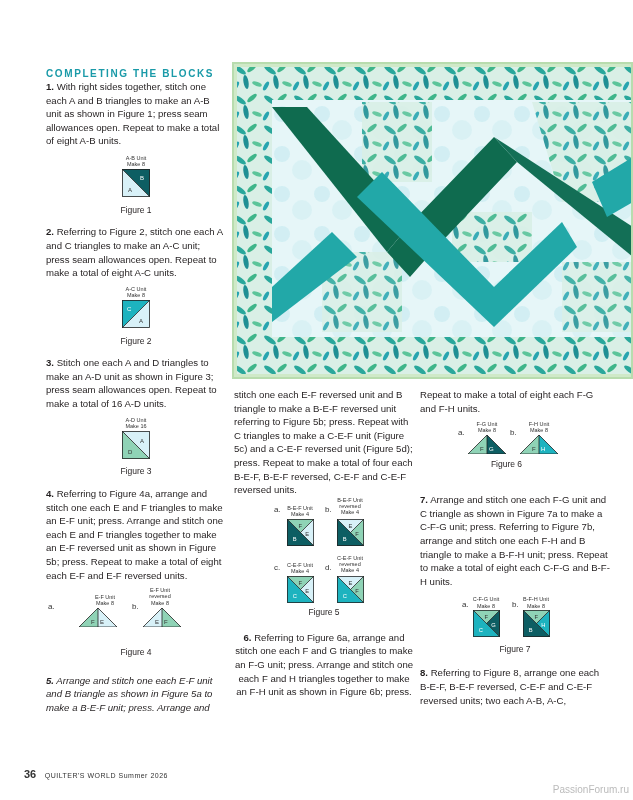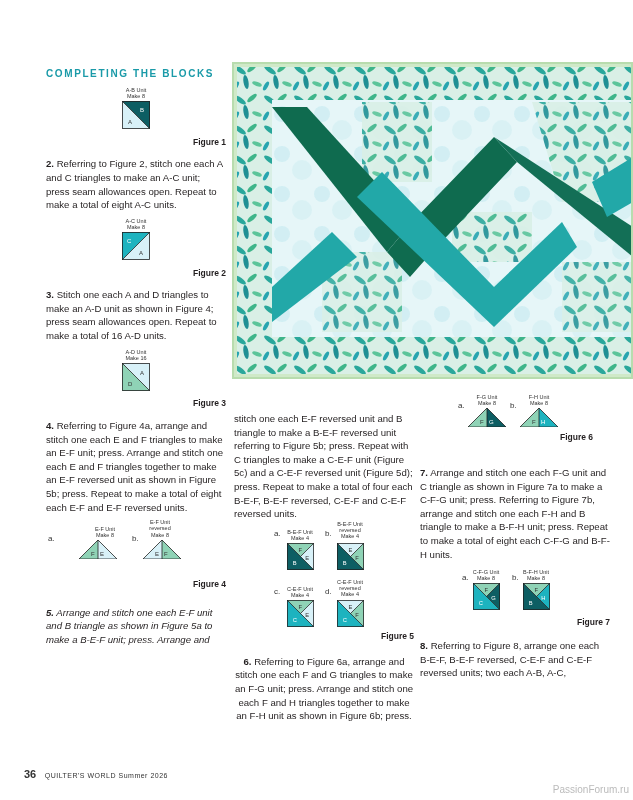--- a/index.html
+++ b/index.html
@@ -3,21 +3,21 @@
 <meta charset="utf-8">
 <style>
   html, body { margin:0; padding:0; }
   body { width:633px; height:800px; background:#ffffff; position:relative; overflow:hidden;
          font-family:"Liberation Sans", "DejaVu Sans", sans-serif; color:#231f20; }
   .col { position:absolute; font-size:9.6px; line-height:13.6px; }
   .col p { margin:0; }
   .col b { font-weight:bold; }
   .heading { color:#1a9aa8; font-weight:bold; letter-spacing:1.6px; font-size:10px; line-height:13px; }
   .fig { position:relative; text-align:center; font-size:5.5px; line-height:6.5px; color:#333; }
-  .fig-caption { font-weight:bold; font-size:8.5px; text-align:right; color:#231f20; }
+  .fig-caption { font-weight:normal; font-size:8.5px; text-align:center; color:#231f20; }
   .unit-label { font-size:5.5px; line-height:6.2px; text-align:center; color:#333; }
   .sub-letter { font-size:8px; color:#333; }
   svg text { font-family:"Liberation Sans", sans-serif; }
   .photo { position:absolute; left:232px; top:62px; width:401px; height:317px; overflow:hidden; }
   .footer { position:absolute; left:24px; top:768px; font-size:7px; color:#333; letter-spacing:0.5px; }
   .footer .pg { font-weight:bold; font-size:11px; margin-right:6px; letter-spacing:0; }
   .watermark { position:absolute; right:4px; top:784px; font-size:10px; color:#bbb; }
 </style>
 </head>
 <body>
@@ -57,20 +57,21 @@
     <polygon points="125,135 150,110 262,225 262,265" fill="#22a8a8"></polygon>
     <polygon points="262,225 330,160 345,185 262,265" fill="#22a8a8"></polygon>
     <polygon points="360,120 401,95 401,140 375,155" fill="#22a8a8"></polygon>
 
     <rect x="0.5" y="0.5" width="400" height="316" fill="none" stroke="#b8dcae" stroke-width="3"></rect>
   </svg>
 </div>
 
 <div class="col" style="left:46px; top:67px; width:180px;">
   <div class="heading">COMPLETING THE BLOCKS</div>
+  <p><b>1.</b> <span>With right sides together, stitch one each A and B triangles to make an A-B unit as shown in Figure 1; press seam allowances open. Repeat to make a total of eight A-B units.</span></p>
 
   <div class="fig" style="margin-top:7px;">
     <div class="unit-label">A-B Unit</div>
     <div class="unit-label">Make 8</div>
     <svg width="28" height="28" viewBox="0 0 28 28" style="margin-top:2px;">
       <polygon points="0,0 28,0 28,28" fill="#0d5e63"></polygon>
       <polygon points="0,0 0,28 28,28" fill="#d8f1f8"></polygon>
       <rect x="0.5" y="0.5" width="27" height="27" fill="none" stroke="#222" stroke-width="0.8"></rect>
       <line x1="0" y1="0" x2="28" y2="28" stroke="#222" stroke-width="0.8"></line>
       <text x="6" y="23" font-size="6" fill="#333">A</text>
@@ -88,21 +89,21 @@
       <polygon points="0,0 28,0 0,28" fill="#1db3bf"></polygon>
       <polygon points="28,0 28,28 0,28" fill="#d8f1f8"></polygon>
       <rect x="0.5" y="0.5" width="27" height="27" fill="none" stroke="#222" stroke-width="0.8"></rect>
       <line x1="28" y1="0" x2="0" y2="28" stroke="#222" stroke-width="0.8"></line>
       <text x="5" y="11" font-size="6" fill="#fff">C</text>
       <text x="17" y="23" font-size="6" fill="#333">A</text>
     </svg>
     <div class="fig-caption" style="margin-top:8px;">Figure 2</div>
   </div>
 
-  <p style="margin-top:12px;"><b>3.</b> <span>Stitch one each A and D triangles to make an A-D unit as shown in Figure 4; press seam allowances open. Repeat to make a total of 16 A-D units.</span></p>
+  <p style="margin-top:12px;"><b>3.</b> <span>Stitch one each A and D triangles to make an A-D unit as shown in Figure 3; press seam allowances open. Repeat to make a total of 16 A-D units.</span></p>
 
   <div class="fig" style="margin-top:6px;">
     <div class="unit-label">A-D Unit</div>
     <div class="unit-label">Make 16</div>
     <svg width="28" height="28" viewBox="0 0 28 28" style="margin-top:2px;">
       <polygon points="0,0 28,0 28,28" fill="#d8f1f8"></polygon>
       <polygon points="0,0 0,28 28,28" fill="#8fd3b6"></polygon>
       <rect x="0.5" y="0.5" width="27" height="27" fill="none" stroke="#222" stroke-width="0.8"></rect>
       <line x1="0" y1="0" x2="28" y2="28" stroke="#222" stroke-width="0.8"></line>
       <text x="18" y="12" font-size="6" fill="#333">A</text>
@@ -140,21 +141,21 @@
       <line x1="19" y1="0" x2="19" y2="19" stroke="#222" stroke-width="0.8"></line>
       <text x="12" y="16" font-size="6" fill="#333">E</text>
       <text x="21" y="16" font-size="6" fill="#333">F</text>
     </svg>
   </div>
   <div class="fig-caption" style="margin-top:6px;">Figure 4</div>
 
   <p style="margin-top:14px;font-style:italic;"><b>5.</b> <span>Arrange and stitch one each E-F unit and B triangle as shown in Figure 5a to make a B-E-F unit; press. Arrange and</span></p>
 </div>
 
-<div class="col" style="left:234px; top:388px; width:180px;margin-top:24px;">
+<div class="col" style="left:234px; top:388px; width:180px;">
   <p>stitch one each E-F reversed unit and B triangle to make a B-E-F reversed unit referring to Figure 5b; press. Repeat with C triangles to make a C-E-F unit (Figure 5c) and a C-E-F reversed unit (Figure 5d); press. Repeat to make a total of four each B-E-F, B-E-F reversed, C-E-F and C-E-F reversed units.</p>
 
   <div class="fig" style="margin-top:8px; height:112px;">
 
     <div style="position:absolute; left:40px; top:2px;" class="sub-letter">a.</div>
     <div style="position:absolute; left:48px; top:0px; width:36px;">
       <div class="unit-label">B-E-F Unit</div>
       <div class="unit-label">Make 4</div>
     </div>
     <svg style="position:absolute; left:53px; top:14px;" width="27" height="27" viewBox="0 0 28 28">
@@ -221,20 +222,21 @@
       <text x="19" y="18" font-size="6" fill="#333">F</text>
       <text x="6" y="23" font-size="6" fill="#fff">C</text>
     </svg>
     <div class="fig-caption" style="position:absolute; left:0; right:0; top:104px;">Figure 5</div>
   </div>
 
   <p style="margin-top:14px;text-align:center;"><b>6.</b> <span>Referring to Figure 6a, arrange and stitch one each F and G triangles to make an F-G unit; press. Arrange and stitch one each F and H triangles together to make an F-H unit as shown in Figure 6b; press.</span></p>
 </div>
 
 <div class="col" style="left:420px; top:388px; width:190px;">
+  <p>Repeat to make a total of eight each F-G and F-H units.</p>
 
   <div class="fig" style="margin-top:6px; height:48px;">
     <div style="position:absolute; left:38px; top:9px;" class="sub-letter">a.</div>
     <div style="position:absolute; left:52px; top:0px; width:30px;">
       <div class="unit-label">F-G Unit</div>
       <div class="unit-label">Make 8</div>
     </div>
     <svg style="position:absolute; left:48px; top:14px;" width="38" height="19" viewBox="0 0 38 19">
       <polygon points="0,19 19,0 19,19" fill="#8fd3b6"></polygon>
       <polygon points="19,0 38,19 19,19" fill="#0d5e63"></polygon>

